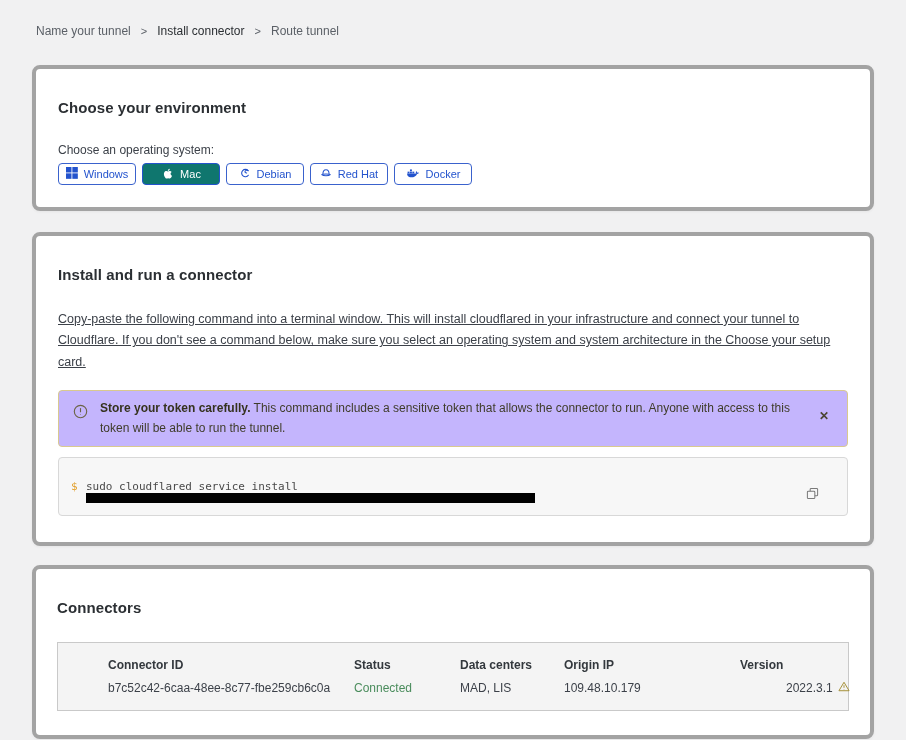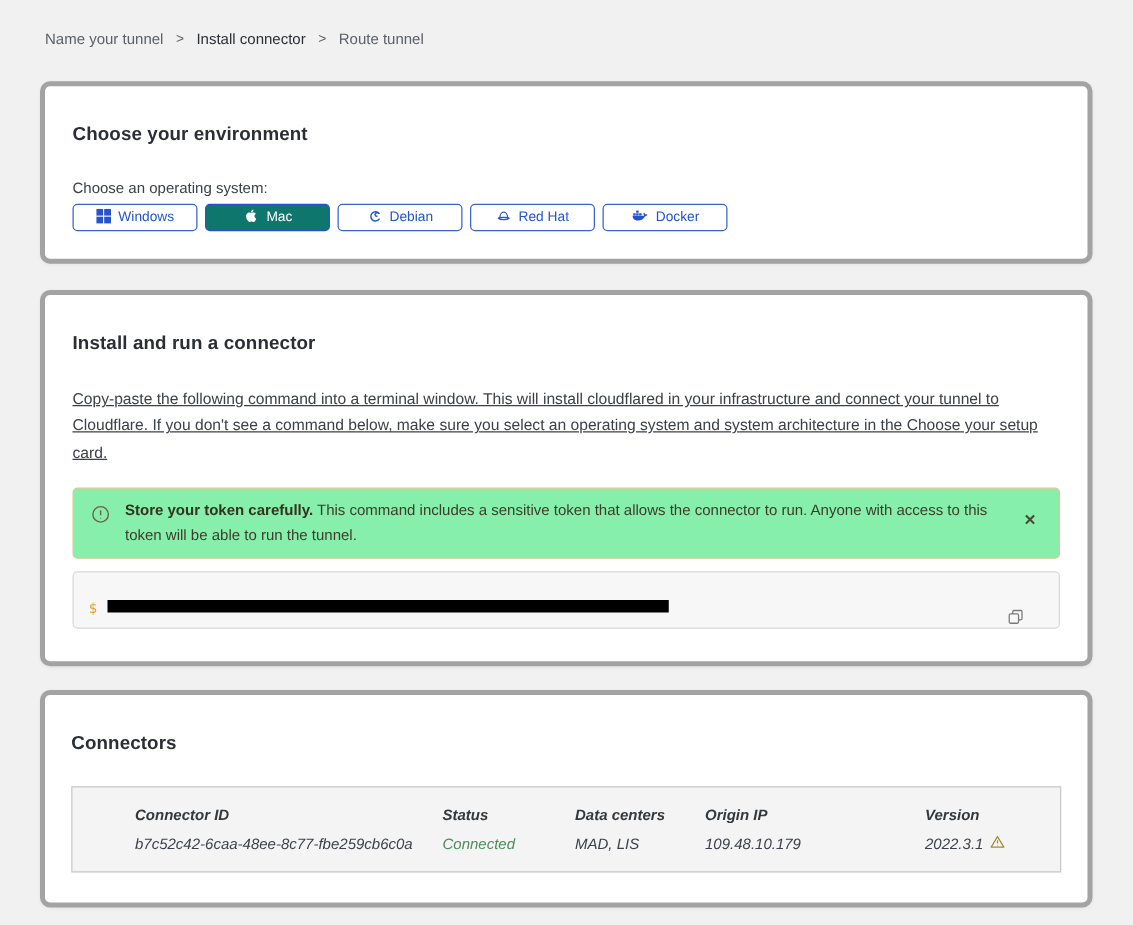--- a/index.html
+++ b/index.html
@@ -23,34 +23,34 @@
     border:4px solid #a3a3a3; border-radius:8px;
     box-shadow:0 1px 3px rgba(0,0,0,.05);
   }
   .card h2 { font-size:15px; color:#2b2f33; letter-spacing:.1px; }
 
   
   .card-env { margin-top:27px; padding:30px 22px 22px; }
   .os-label { margin-top:27px; font-size:12px; color:#3c4149; }
   .os-row { margin-top:6px; display:flex; gap:6px; }
   .os-btn {
-    width:100px; height:22px; font-size:11px; font-family:"Liberation Sans", sans-serif;
+    width:78px; height:22px; font-size:11px; font-family:"Liberation Sans", sans-serif;
     border:1px solid #3a62cd; border-radius:4px; background:#fff; color:#2353cd;
     display:flex; align-items:center; justify-content:center; gap:6px; cursor:pointer;
   }
   .os-btn.selected { background:#0f766e; border-color:#2353cd; color:#fff; }
   .os-btn svg { flex:none; }
 
   
   .card-install { margin-top:21px; padding:30px 22px 26px; }
   .desc { margin-top:26px; font-size:12.5px; line-height:1.7; color:#3c4149;text-decoration:underline; }
 
   .banner {
     margin-top:17px; display:flex; align-items:flex-start; gap:12px;
-    background:#86efac; border:1px solid #d9c98f; border-radius:4px;
+    background:#c4b5fd; border:1px solid #d9c98f; border-radius:4px;
     padding:7px 12px 7px 14px; font-size:12px; line-height:1.7; color:#3f3c2a;
   }
   .banner .b-icon { margin-top:6px; flex:none; }
   .banner .b-text { flex:1; }
   .banner .b-title { font-weight:bold; color:#35321f; }
   .banner .b-close {
     flex:none; background:none; border:none; color:#4c4733; font-size:12px;
     font-weight:bold; cursor:pointer; padding:4px 6px; margin-top:8px; line-height:1;
   }
 
@@ -69,26 +69,26 @@
   .redaction.bar-2 { width:449px; height:10px; }
   .copy-btn {
     position:absolute; top:27px; right:26px; background:none; border:none; cursor:pointer; padding:2px;
   }
 
   
   .card-connectors { margin-top:19px; padding:30px 21px 24px; }
   .conn-table {
     margin-top:26px; background:#f4f4f4; border:1px solid #c9c9c9;
     display:grid; grid-template-columns:246px 106px 104px 176px 1fr;
-    padding:15px 0 15px 50px; row-gap:9px; font-size:12px; align-items:center;font-style:italic;
+    padding:15px 0 15px 50px; row-gap:9px; font-size:12px; align-items:center;
   }
   .th { font-weight:bold; color:#33383d; }
   .td { color:#3c4149; }
   .td.status { color:#4a8c5c; }
-  .td.version { display:flex; align-items:flex-start; gap:5px; }
+  .td.version { display:flex; align-items:flex-start; gap:5px;margin-left:46px; }
 </style>
 </head>
 <body>
 
 <nav class="breadcrumb">
   <span class="crumb">Name your tunnel</span>
   <span class="sep">&gt;</span>
   <span class="crumb active">Install connector</span>
   <span class="sep">&gt;</span>
   <span class="crumb">Route tunnel</span>
@@ -168,20 +168,21 @@
           <circle cx="8" cy="11.3" r="0.5" fill="#6b6446" stroke="none"></circle>
         </svg>
     </span>
     <span class="b-text"><span class="b-title">Store your token carefully.</span><span> This command includes a sensitive token that allows the connector to run. Anyone with access to this token will be able to run the tunnel.</span></span>
     <button class="b-close">✕</button>
   </div>
 
   <div class="codeblock">
     <div class="code-line2">
       <span class="prompt">$</span>
+      <span>sudo cloudflared service install</span>
     </div>
     <div class="redaction-row">
       <span class="redaction bar-2"></span>
     </div>
     <button class="copy-btn">
       <svg width="13" height="13" viewBox="0 0 14 14" fill="none" stroke="#7a7a7a" stroke-width="1.1">
           <rect x="4.5" y="1.5" width="8" height="8" rx="1"></rect>
           <rect x="1.5" y="4.5" width="8" height="8" rx="1" fill="#f7f7f7"></rect>
         </svg>
     </button>

